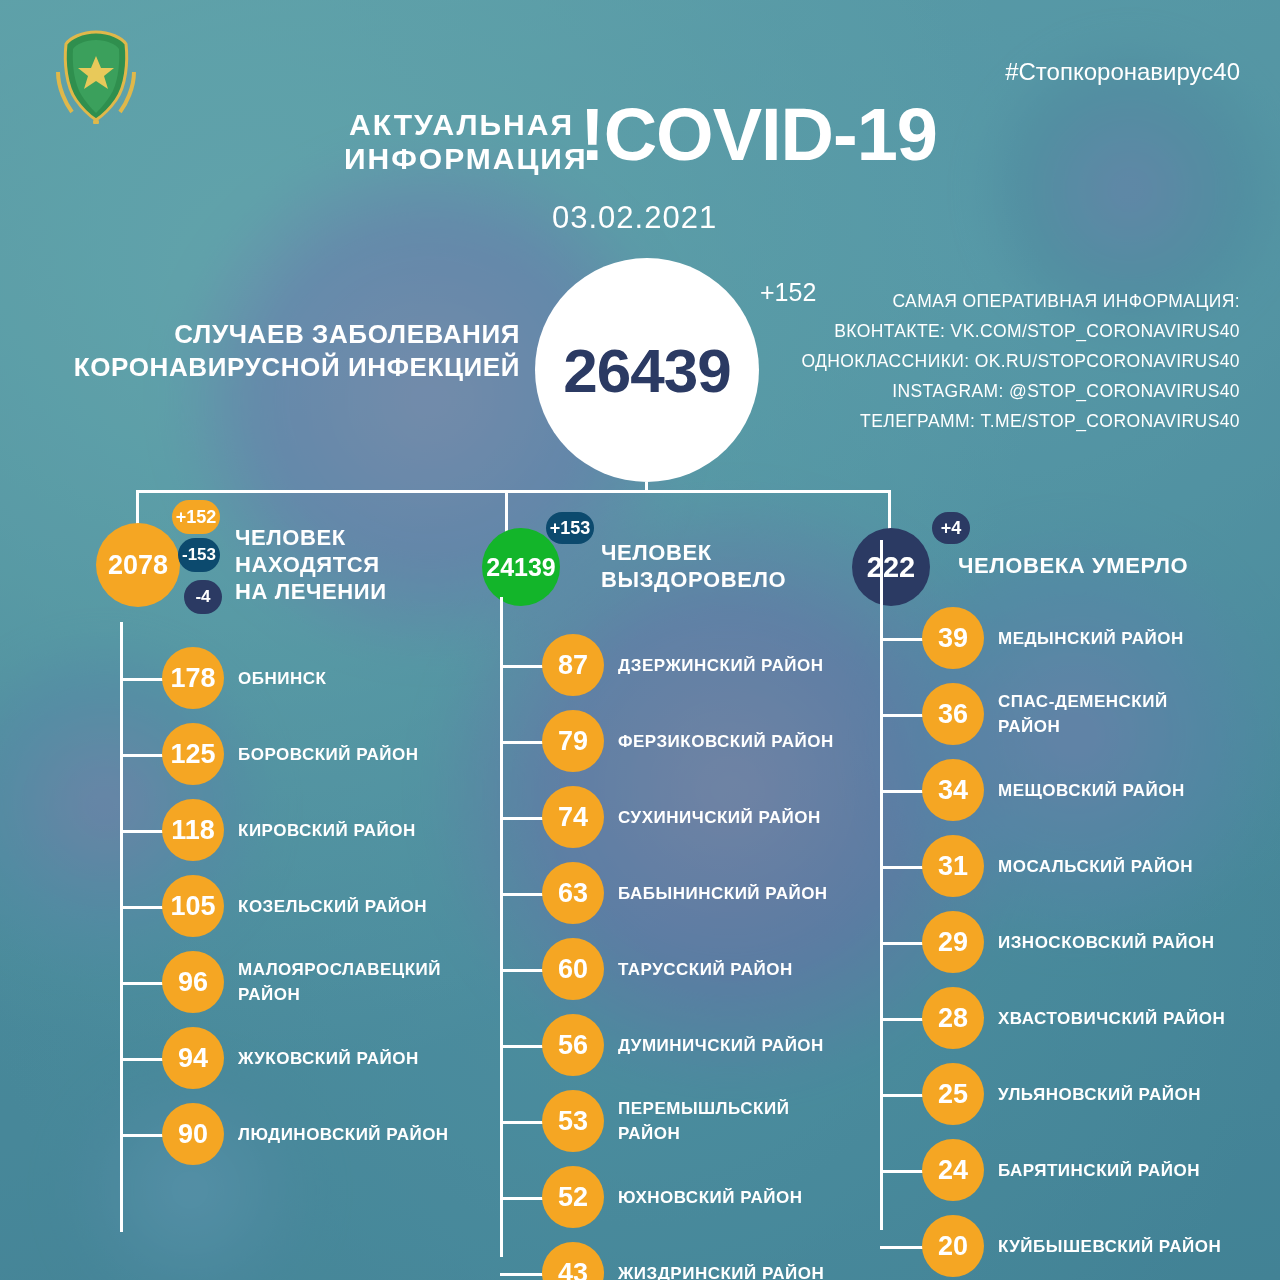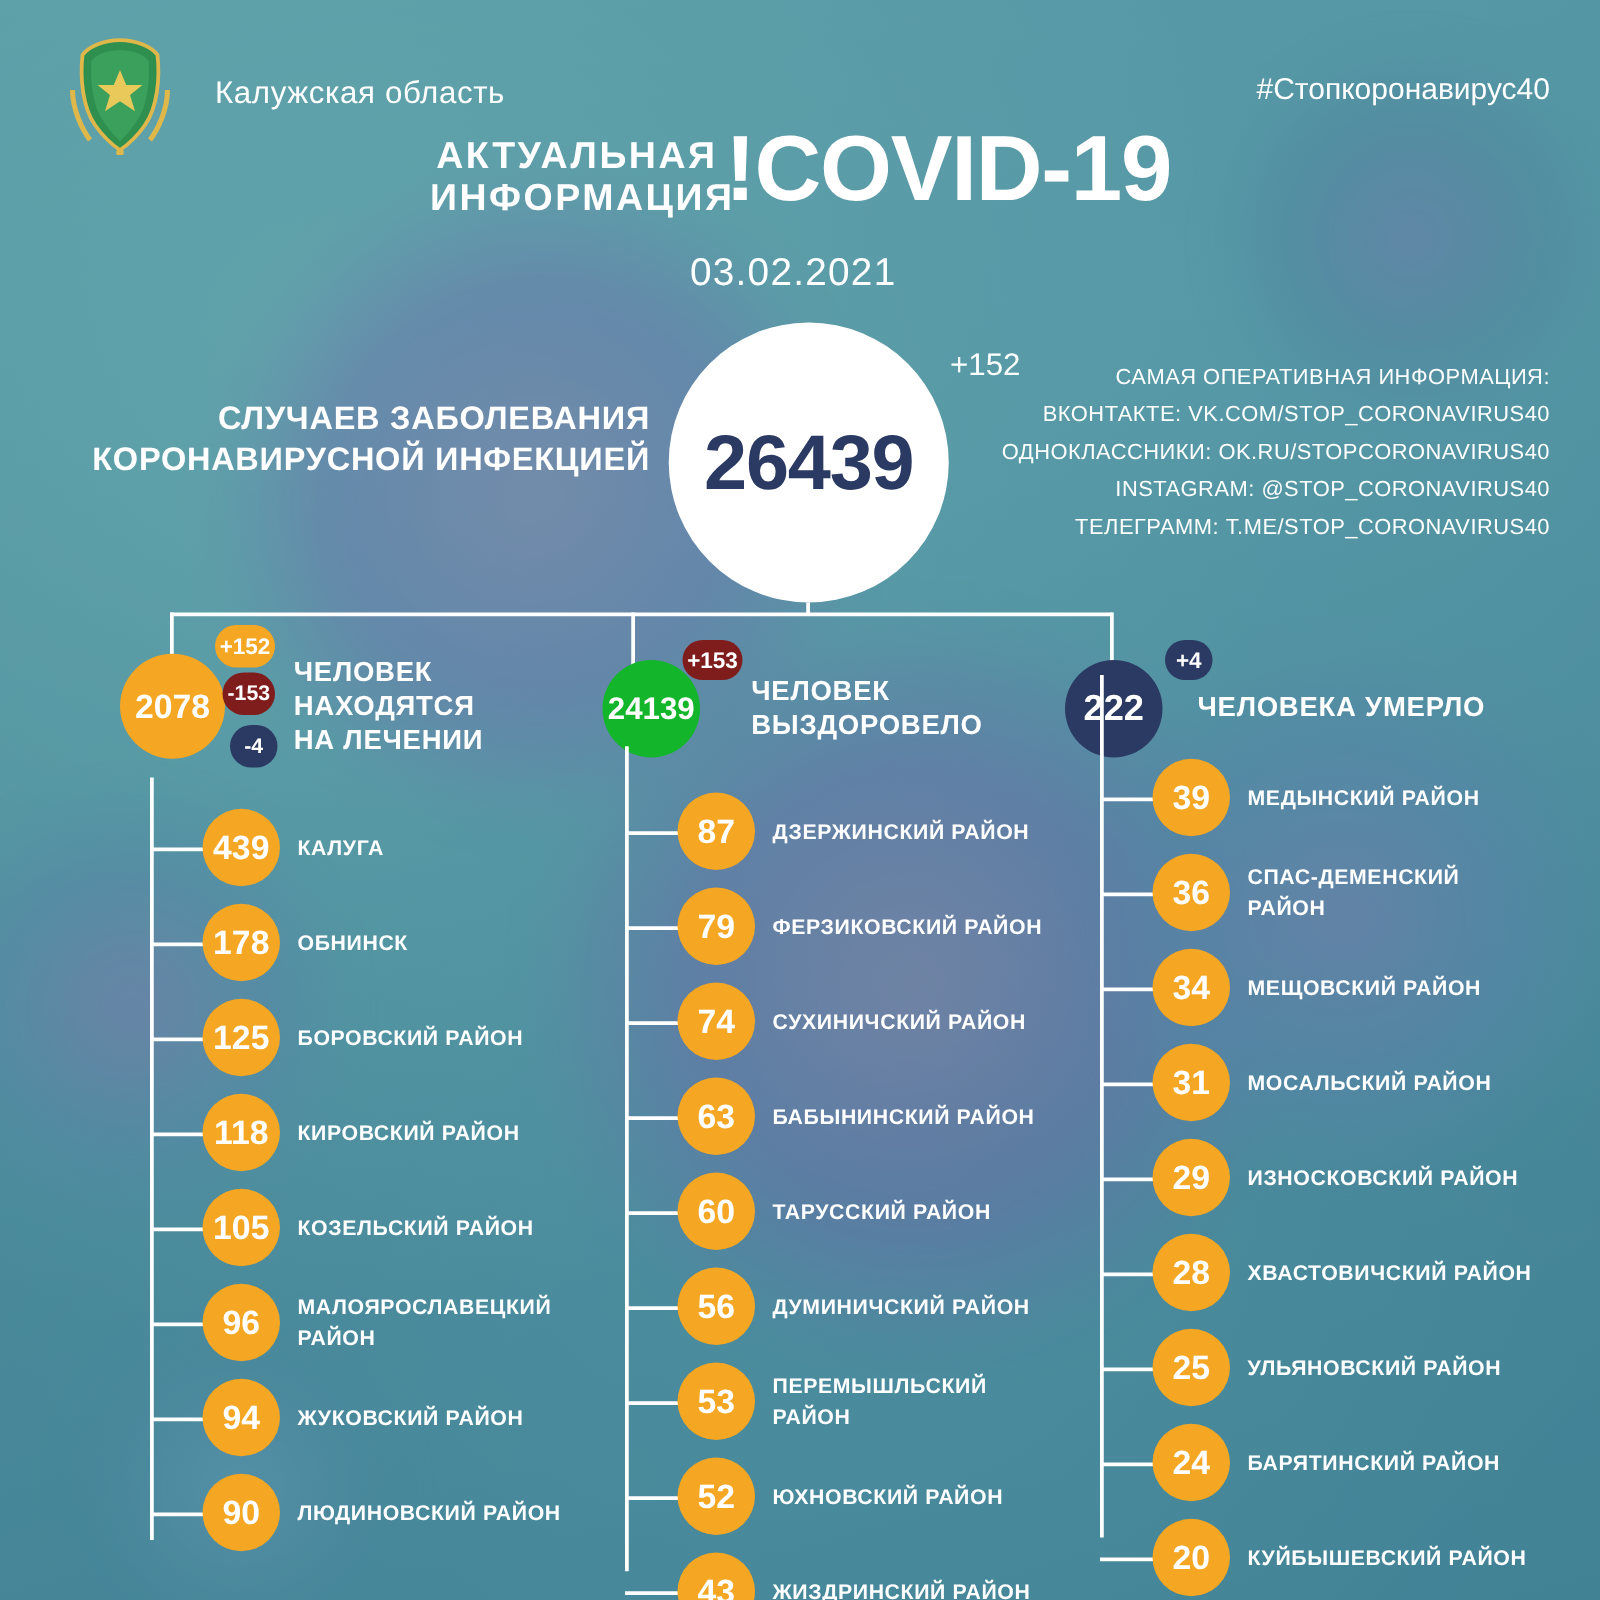--- a/index.html
+++ b/index.html
@@ -59,21 +59,21 @@
   
   .sum{position:absolute;border-radius:50%;display:flex;align-items:center;justify-content:center;
     font-weight:bold;color:#ffffff;}
   .sum-treat{left:96px;top:523px;width:84px;height:84px;background:#f5a623;font-size:27px;}
   .sum-rec{left:482px;top:528px;width:78px;height:78px;background:#13b52a;font-size:25px;}
   .sum-died{left:852px;top:528px;width:78px;height:78px;background:#2b3a63;font-size:29px;}
 
   .badge{position:absolute;border-radius:50%;display:flex;align-items:center;justify-content:center;
     color:#ffffff;font-weight:bold;}
   .b-orange{background:#f5a623;}
-  .b-green{background:#7f1d1d;}
+  .b-green{background:#0c4a6e;}
   .b-navy{background:#2b3a63;}
   .bt1{left:172px;top:500px;width:48px;height:34px;border-radius:17px;font-size:18px;}
   .bt2{left:178px;top:538px;width:42px;height:34px;border-radius:17px;font-size:17px;}
   .bt3{left:184px;top:580px;width:38px;height:34px;border-radius:17px;font-size:17px;}
   .br1{left:546px;top:512px;width:48px;height:32px;border-radius:16px;font-size:18px;}
   .bd1{left:932px;top:512px;width:38px;height:32px;border-radius:16px;font-size:18px;}
 
   .sum-label{position:absolute;font-size:22px;line-height:27px;letter-spacing:.6px;
     color:#ffffff;font-weight:bold;}
   .lbl-treat{left:235px;top:524px;width:200px;}
@@ -112,21 +112,20 @@
 
   <svg class="coat" viewBox="0 0 88 96">
     <path d="M44 4 C30 4 18 10 14 16 C12 34 14 58 24 72 C31 82 38 88 44 92 C50 88 57 82 64 72 C74 58 76 34 74 16 C70 10 58 4 44 4 Z" fill="#2f8f4e" stroke="#e0b84a" stroke-width="3"></path>
     <path d="M44 12 C34 12 24 16 21 21 C20 36 22 56 30 68 C36 77 41 82 44 85 C47 82 52 77 58 68 C66 56 68 36 67 21 C64 16 54 12 44 12 Z" fill="#3ba05c"></path>
     <path d="M44 28 L49 40 L62 40 L52 48 L56 61 L44 53 L32 61 L36 48 L26 40 L39 40 Z" fill="#e8c95a"></path>
     <path d="M6 44 C6 60 14 76 20 84" stroke="#e0b84a" stroke-width="4" fill="none"></path>
     <path d="M82 44 C82 60 74 76 68 84" stroke="#e0b84a" stroke-width="4" fill="none"></path>
     <circle cx="44" cy="94" r="3" fill="#e0b84a"></circle>
   </svg>
 
-  <div class="region-title">Калужская область</div>
   <div class="hashtag">#Стопкоронавирус40</div>
 
   <div class="title-left" style="white-space:pre-line;">АКТУАЛЬНАЯ
 ИНФОРМАЦИЯ</div>
   <div class="title-main">!COVID-19</div>
   <div class="date">03.02.2021</div>
 
   <div class="cases-label" style="white-space:pre-line;">СЛУЧАЕВ ЗАБОЛЕВАНИЯ
 КОРОНАВИРУСНОЙ ИНФЕКЦИЕЙ</div>
 
@@ -169,25 +168,20 @@
   <div class="sum sum-died">
     <span>222</span>
   </div>
   <div class="badge b-navy bd1">+4</div>
   <div class="sum-label lbl-died" style="white-space:pre-line;">ЧЕЛОВЕКА УМЕРЛО</div>
 
   <div class="col col1">
     <div class="spine" style="height:610px;top:-18px;"></div>
     <div class="row">
         <div class="tick"></div>
-        <div class="bullet">439</div>
-        <div class="rname">КАЛУГА</div>
-      </div>
-    <div class="row">
-        <div class="tick"></div>
         <div class="bullet">178</div>
         <div class="rname">ОБНИНСК</div>
       </div>
     <div class="row">
         <div class="tick"></div>
         <div class="bullet">125</div>
         <div class="rname">БОРОВСКИЙ РАЙОН</div>
       </div>
     <div class="row">
         <div class="tick"></div>

